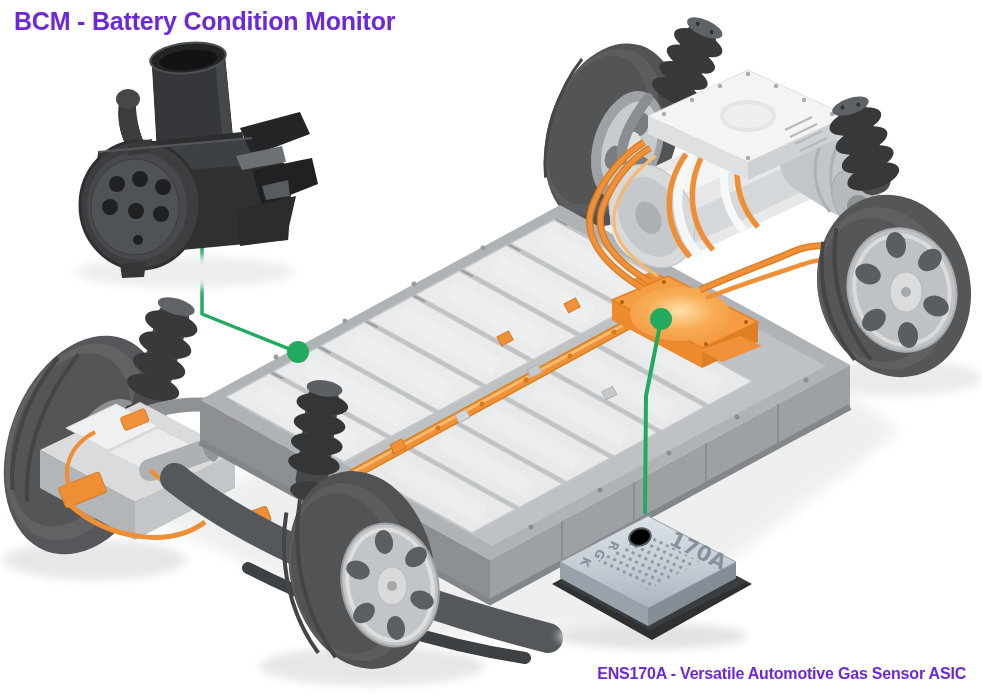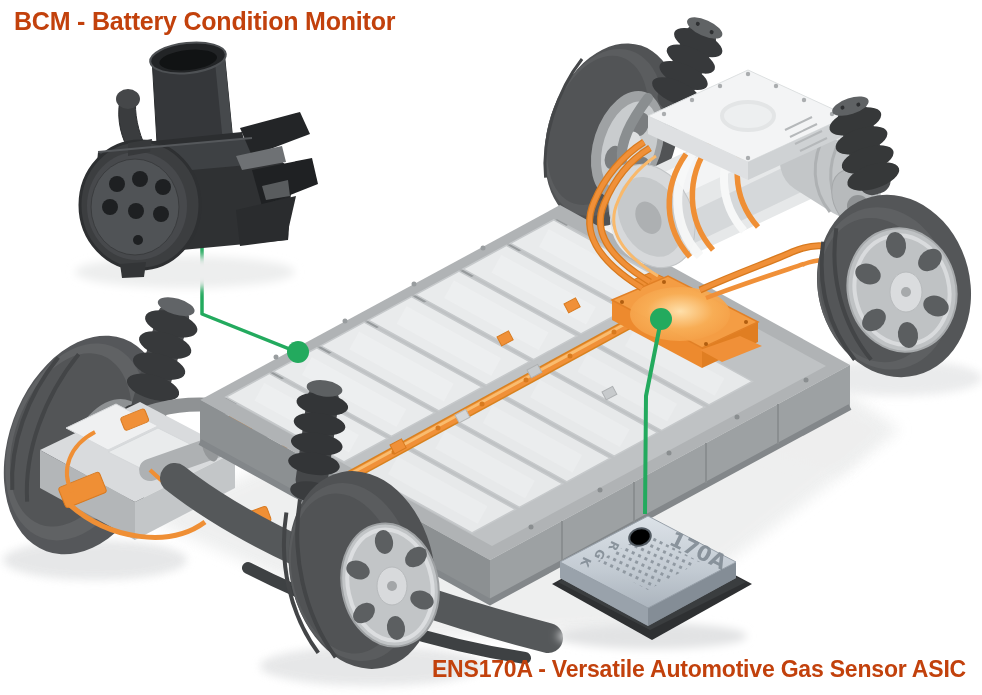--- a/index.html
+++ b/index.html
@@ -2,25 +2,25 @@
 <html><head>
 <meta charset="utf-8">
 <style>
   html,body{margin:0;padding:0;background:#fff;}
   .stage{
     position:relative;width:982px;height:695px;background:#ffffff;
     overflow:hidden;font-family:"Liberation Sans",sans-serif;
   }
   .stage svg{position:absolute;left:0;top:0;}
   .callout-label{
-    position:absolute;font-weight:bold;color:#c2410c;
+    position:absolute;font-weight:bold;color:#6d28d9;
     font-family:"Liberation Sans",sans-serif;white-space:nowrap;
   }
   .label-bcm{left:14px;top:7px;font-size:25px;letter-spacing:-0.2px;}
-  .label-ens{right:16px;bottom:12px;font-size:23px;letter-spacing:-0.2px;}
+  .label-ens{right:16px;bottom:12px;font-size:16px;letter-spacing:-0.2px;}
 </style>
 </head>
 <body>
 
 <div class="stage">
 <svg width="982" height="695" viewBox="0 0 982 695">
   <defs>
     <filter id="soft" x="-40%" y="-40%" width="180%" height="180%">
           <feGaussianBlur stdDeviation="7"></feGaussianBlur>
         </filter>

